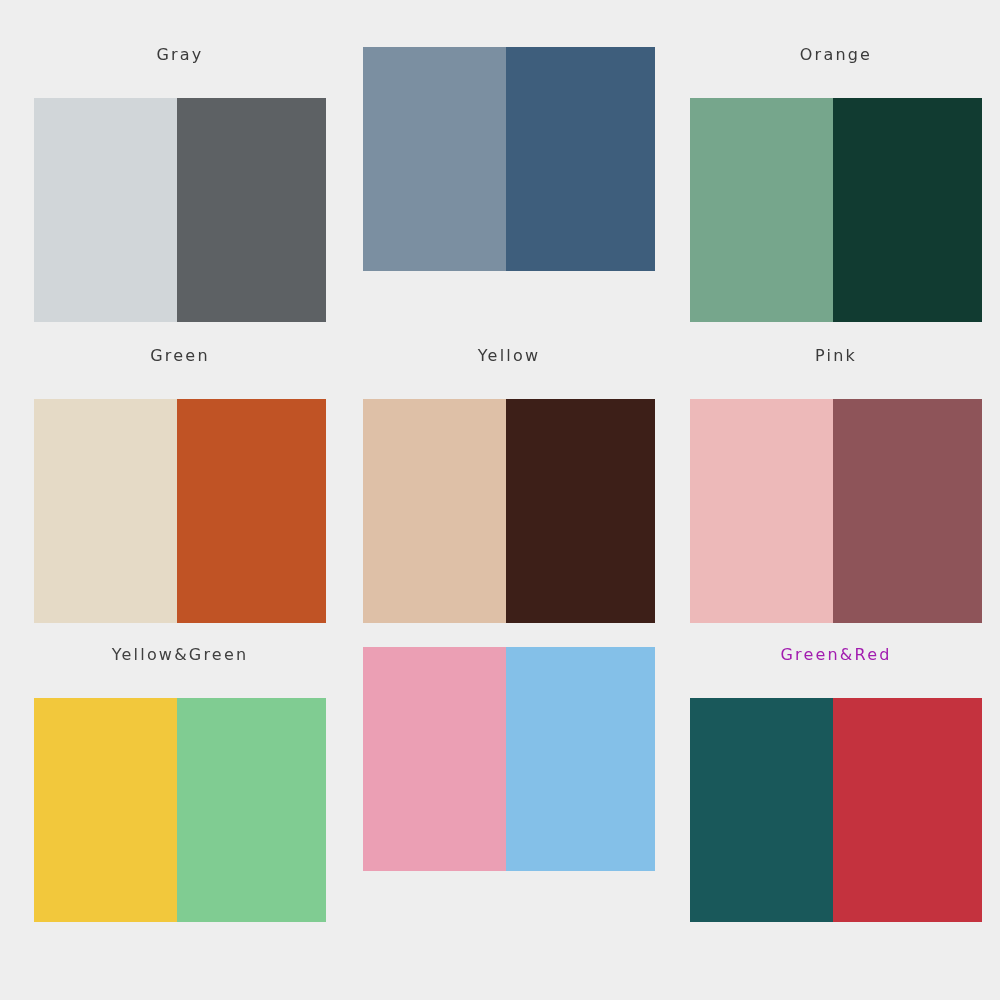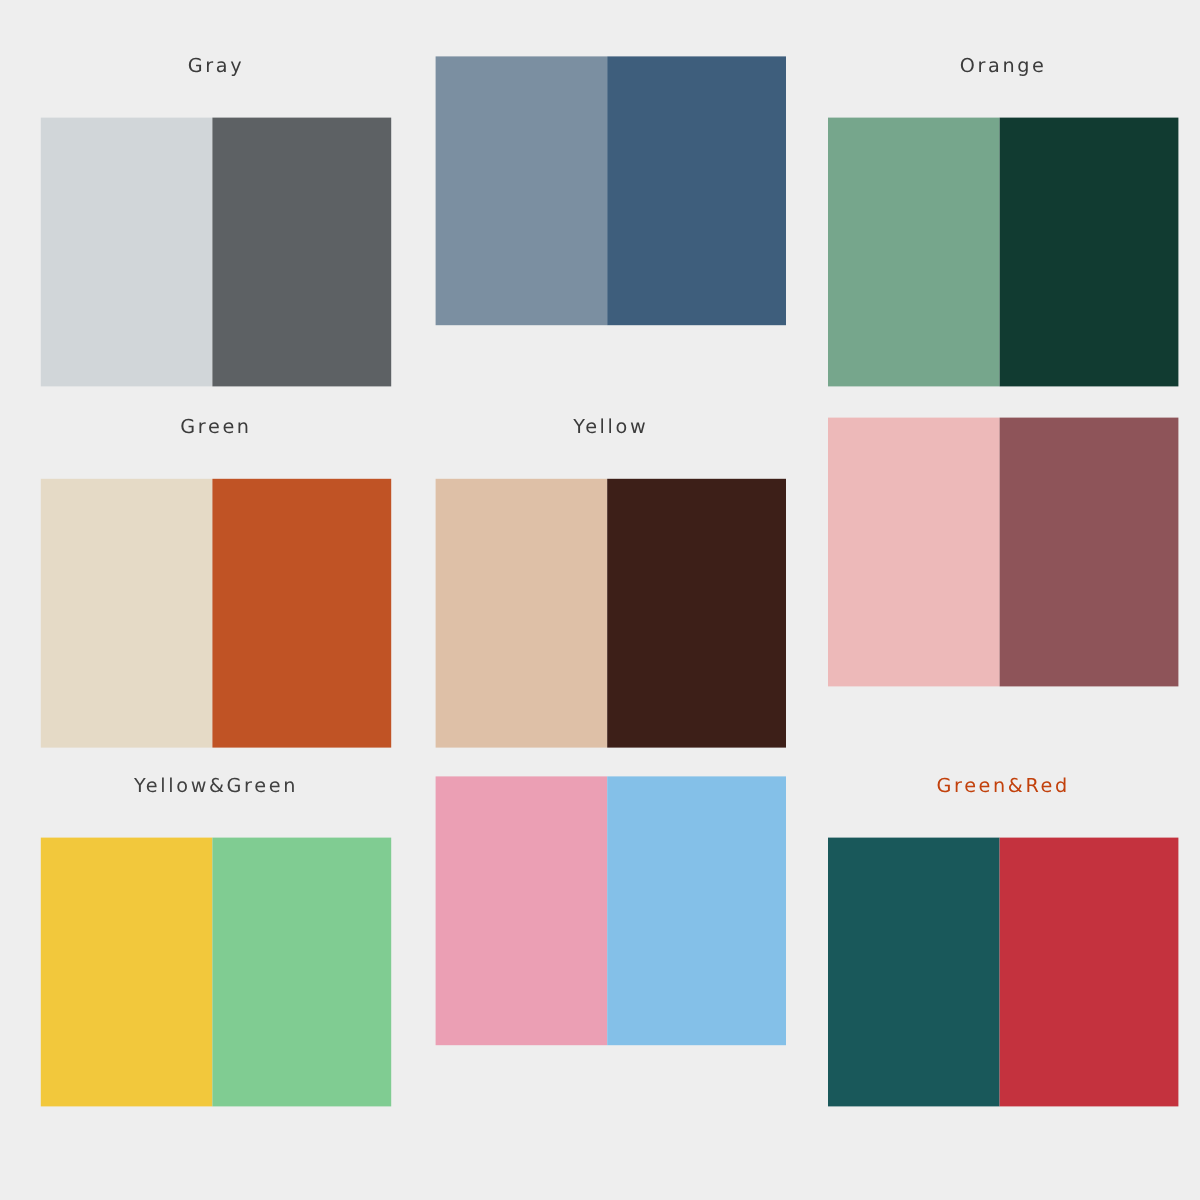--- a/index.html
+++ b/index.html
@@ -90,20 +90,21 @@
 
   <div class="swatch-cell">
     <span class="swatch-label" style="color: rgb(59, 59, 59);">Yellow</span>
     <div class="swatch-pair">
       <div class="swatch-half left" style="background-color: rgb(222, 192, 167);"></div>
       <div class="swatch-half right" style="background-color: rgb(61, 31, 24);"></div>
     </div>
   </div>
 
   <div class="swatch-cell">
+    <span class="swatch-label" style="color: rgb(59, 59, 59);">Pink</span>
     <div class="swatch-pair">
       <div class="swatch-half left" style="background-color: rgb(237, 185, 185);"></div>
       <div class="swatch-half right" style="background-color: rgb(142, 84, 89);"></div>
     </div>
   </div>
 
   <div class="swatch-cell">
     <span class="swatch-label" style="color: #404040;">Yellow&amp;Green</span>
     <div class="swatch-pair">
       <div class="swatch-half left" style="background-color: rgb(242, 200, 60);"></div>
@@ -112,20 +113,20 @@
   </div>
 
   <div class="swatch-cell">
     <div class="swatch-pair">
       <div class="swatch-half left" style="background-color: rgb(235, 159, 180);"></div>
       <div class="swatch-half right" style="background-color: rgb(132, 192, 232);"></div>
     </div>
   </div>
 
   <div class="swatch-cell">
-    <span class="swatch-label" style="color: #c2410c;">Green&amp;Red</span>
+    <span class="swatch-label" style="color: #a21caf;">Green&amp;Red</span>
     <div class="swatch-pair">
       <div class="swatch-half left" style="background-color: rgb(25, 88, 90);"></div>
       <div class="swatch-half right" style="background-color: rgb(196, 50, 62);"></div>
     </div>
   </div>
 
 </div>
 
 </body></html>

